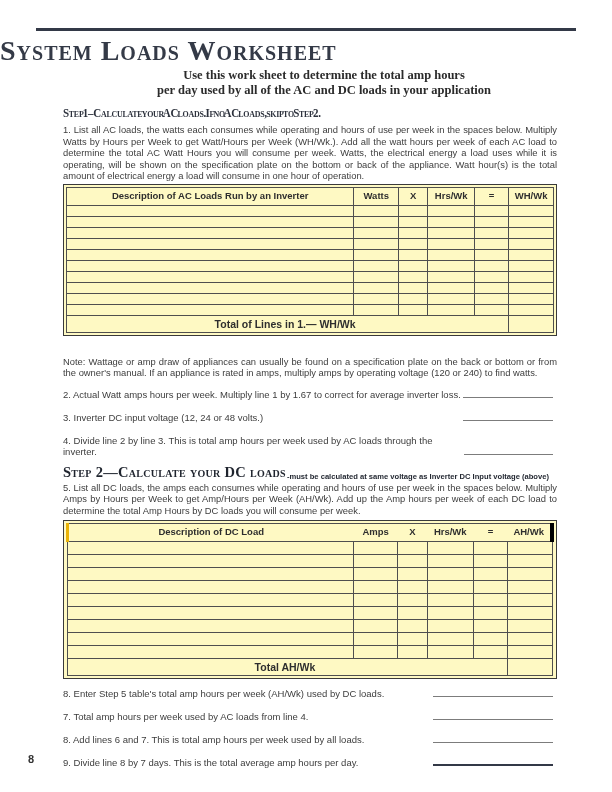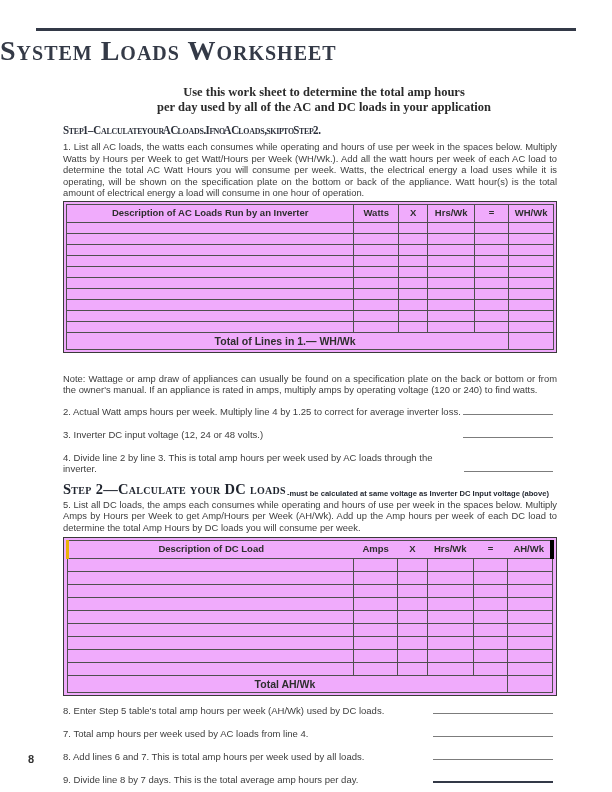--- a/index.html
+++ b/index.html
@@ -23,21 +23,21 @@
     text-align:left;
     font-family:"Liberation Serif", serif;
     font-variant:small-caps;
     font-weight:bold;
     font-size:28px;
     letter-spacing:1px;
     color:#343a47;
     line-height:1.05;
   }
   .subtitle {
-    margin-top:20px;
+    margin-top:3px;
     text-align:center;
     font-family:"Liberation Serif", serif;
     font-weight:bold;
     font-size:12.5px;
     line-height:1.15;
     color:#2b2b2b;
     padding-left:36px;
   }
   .content { margin-left:63px; width:494px; }
   .step1-heading {
@@ -57,21 +57,21 @@
     margin-top:3px;
     font-size:9.4px;
     line-height:1.22;
     text-align:justify;
     color:#3d3d3d;
   }
   .tbl-wrap {
     margin-top:3px;
     border:1.5px solid #3a3a3a;
     padding:2px;
-    background:#f0abfc;
+    background:#fef9c3;
   }
   table { width:100%; border-collapse:collapse; table-layout:fixed; }
   th, td { border:1px solid #4f4f4f; }
   thead th {
     font-size:9.5px; font-weight:bold; color:#2e2e2e;
     padding:3px 2px; text-align:center; line-height:1.1;
   }
   .tbl1 tbody td { height:11px; }
   .tbl2 tbody td { height:13px; }
   .tbl2 thead th { border-left:none; border-right:none; }
@@ -254,21 +254,21 @@
             <td></td>
           </tr>
         </tfoot>
       </table>
     </div>
 
     <div class="para note">Note: Wattage or amp draw of appliances can usually be found on a specification plate on the back or bottom or from the owner's manual. If an appliance is rated in amps, multiply amps by operating voltage (120 or 240) to find watts.</div>
   </div>
 
   <div class="fill-row mt10">
-    <span class="line-text">2. Actual Watt amps hours per week. Multiply line 4 by 1.25 to correct for average inverter loss.</span>
+    <span class="line-text">2. Actual Watt amps hours per week. Multiply line 1 by 1.67 to correct for average inverter loss.</span>
     <span class="blank w90"></span>
   </div>
   <div class="fill-row mt12">
     <span class="line-text">3. Inverter DC input voltage  (12, 24 or 48 volts.)</span>
     <span class="blank w90"></span>
   </div>
   <div class="fill-row mt12">
     <span class="line-text">4. Divide line 2 by line 3. This is total amp hours per week used by AC loads through the inverter.</span>
     <span class="blank w90"></span>
   </div>

